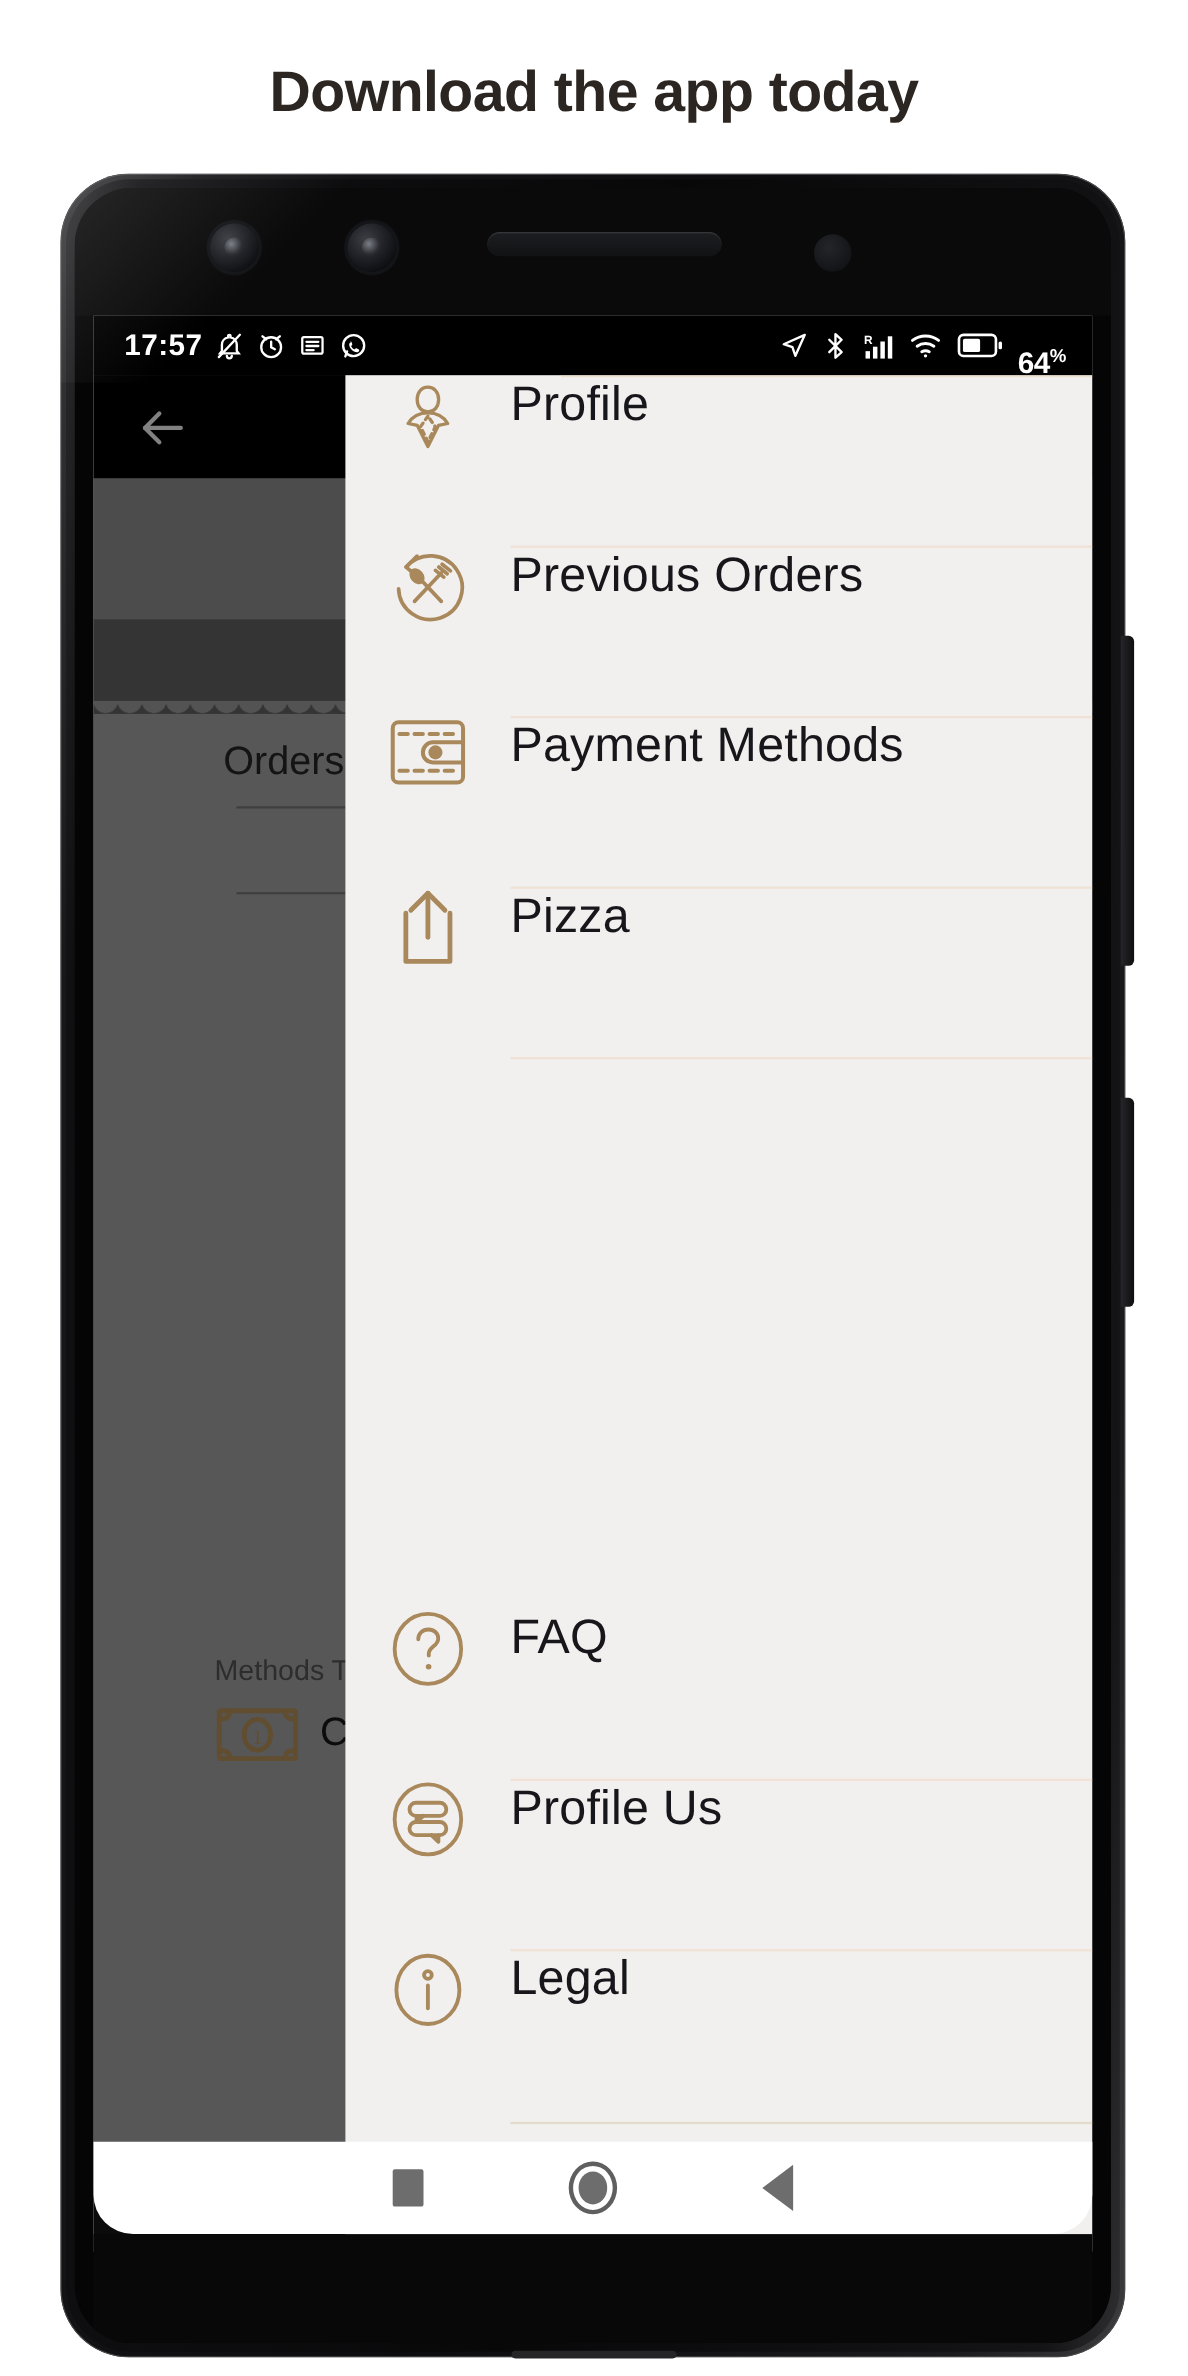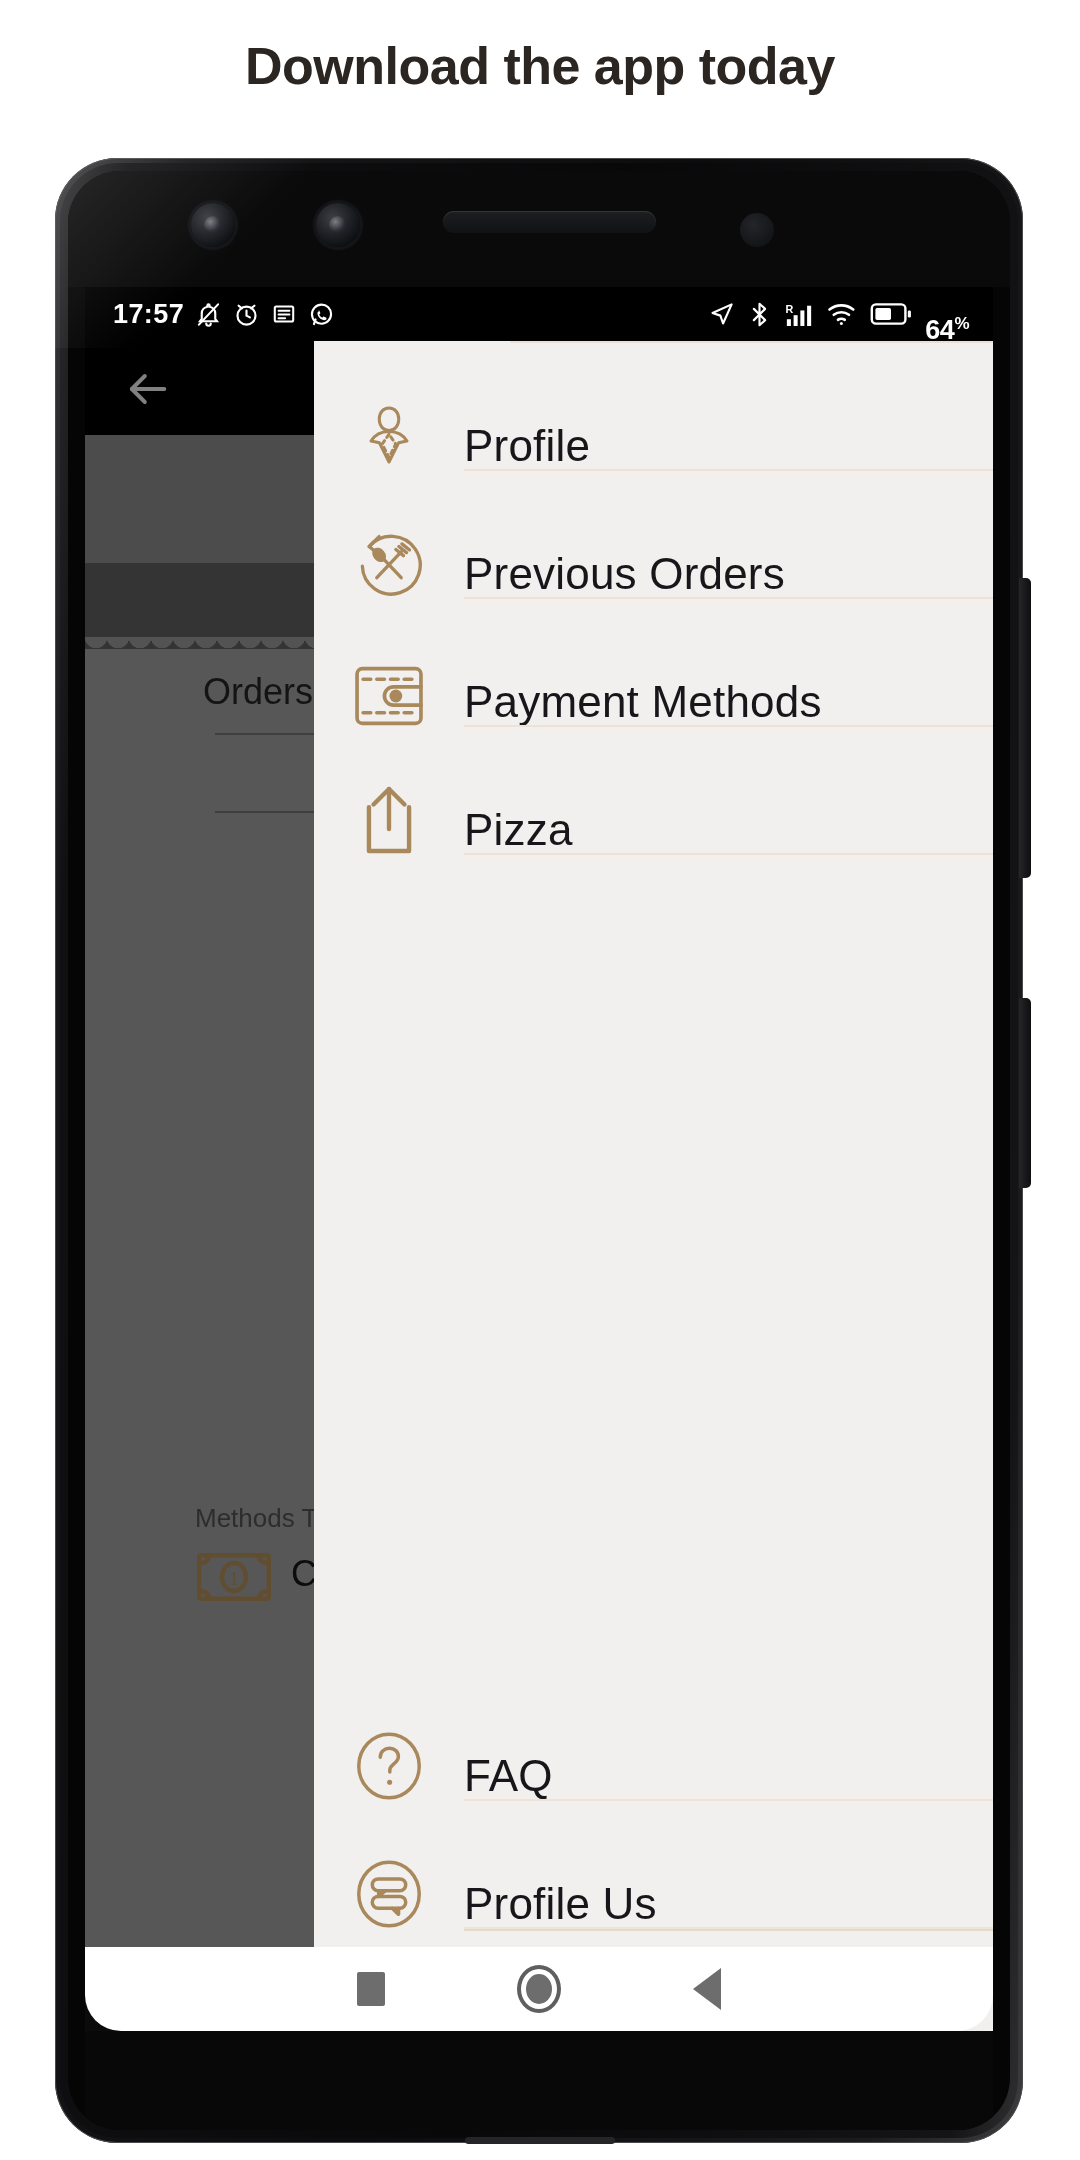--- a/index.html
+++ b/index.html
@@ -11,21 +11,21 @@
   }
 
   
   .headline {
     width:1080px;
     text-align:center;
     font-size:52px;
     font-weight:bold;
     color:#2b2622;
     letter-spacing:-0.5px;
-    padding-top:32px;
+    padding-top:50px;
     height:116px;
     line-height:68px;
   }
 
   
   .phone-wrap {
     position:absolute;
     left:55px;
     top:158px;
     width:970px;
@@ -176,22 +176,22 @@
     z-index:20;
     display:flex;flex-direction:column;
   }
   .drawer-topline{
     position:absolute;left:196px;top:0;width:483px;height:2px;background:#ece0d2;
   }
   .menu-top{ margin-top:2px; }
 
   .menu-item{
     position:relative;
-    display:flex;align-items:flex-end;
-    height:128px;
+    display:flex;align-items:flex-start;
+    height:155px;
   }
   .menu-item .mi-icon{
     width:150px;
     display:flex;align-items:center;justify-content:center;
     flex:0 0 150px;
   }
   .menu-item .mi-label{
     font-size:44px;
     color:#17161a;
     letter-spacing:.2px;
@@ -400,20 +400,31 @@
                 <rect x="11.5" y="12.5" width="21" height="7.5" rx="3.7"></rect>
                 <path d="M15.5 20v3.5l4-3.5"></path>
                 <rect x="11.5" y="23.5" width="21" height="7.5" rx="3.7"></rect>
                 <path d="M28 31v3.8l-4-3.8"></path>
               </svg>
             </span>
             <span class="mi-label">Profile Us</span>
             <span class="mi-div"></span>
           </div>
 
+          <div class="menu-item nodiv">
+            <span class="mi-icon">
+              <svg width="70" height="70" viewBox="0 0 44 44" fill="none" stroke="#a9885b" stroke-width="2.2" stroke-linecap="round">
+                <ellipse cx="22" cy="22" rx="18" ry="19.5"></ellipse>
+                <circle cx="22" cy="13.5" r="2.2"></circle>
+                <line x1="22" y1="19.5" x2="22" y2="32.5"></line>
+              </svg>
+            </span>
+            <span class="mi-label">Legal</span>
+
+          </div>
 
           <div class="bottom-last-div"></div>
 
           <div class="version">1.5.2</div>
         </div>
       </div>
 
       <div class="statusbar">
         <div class="sb-left">
           <span class="sb-time">17:57</span>

